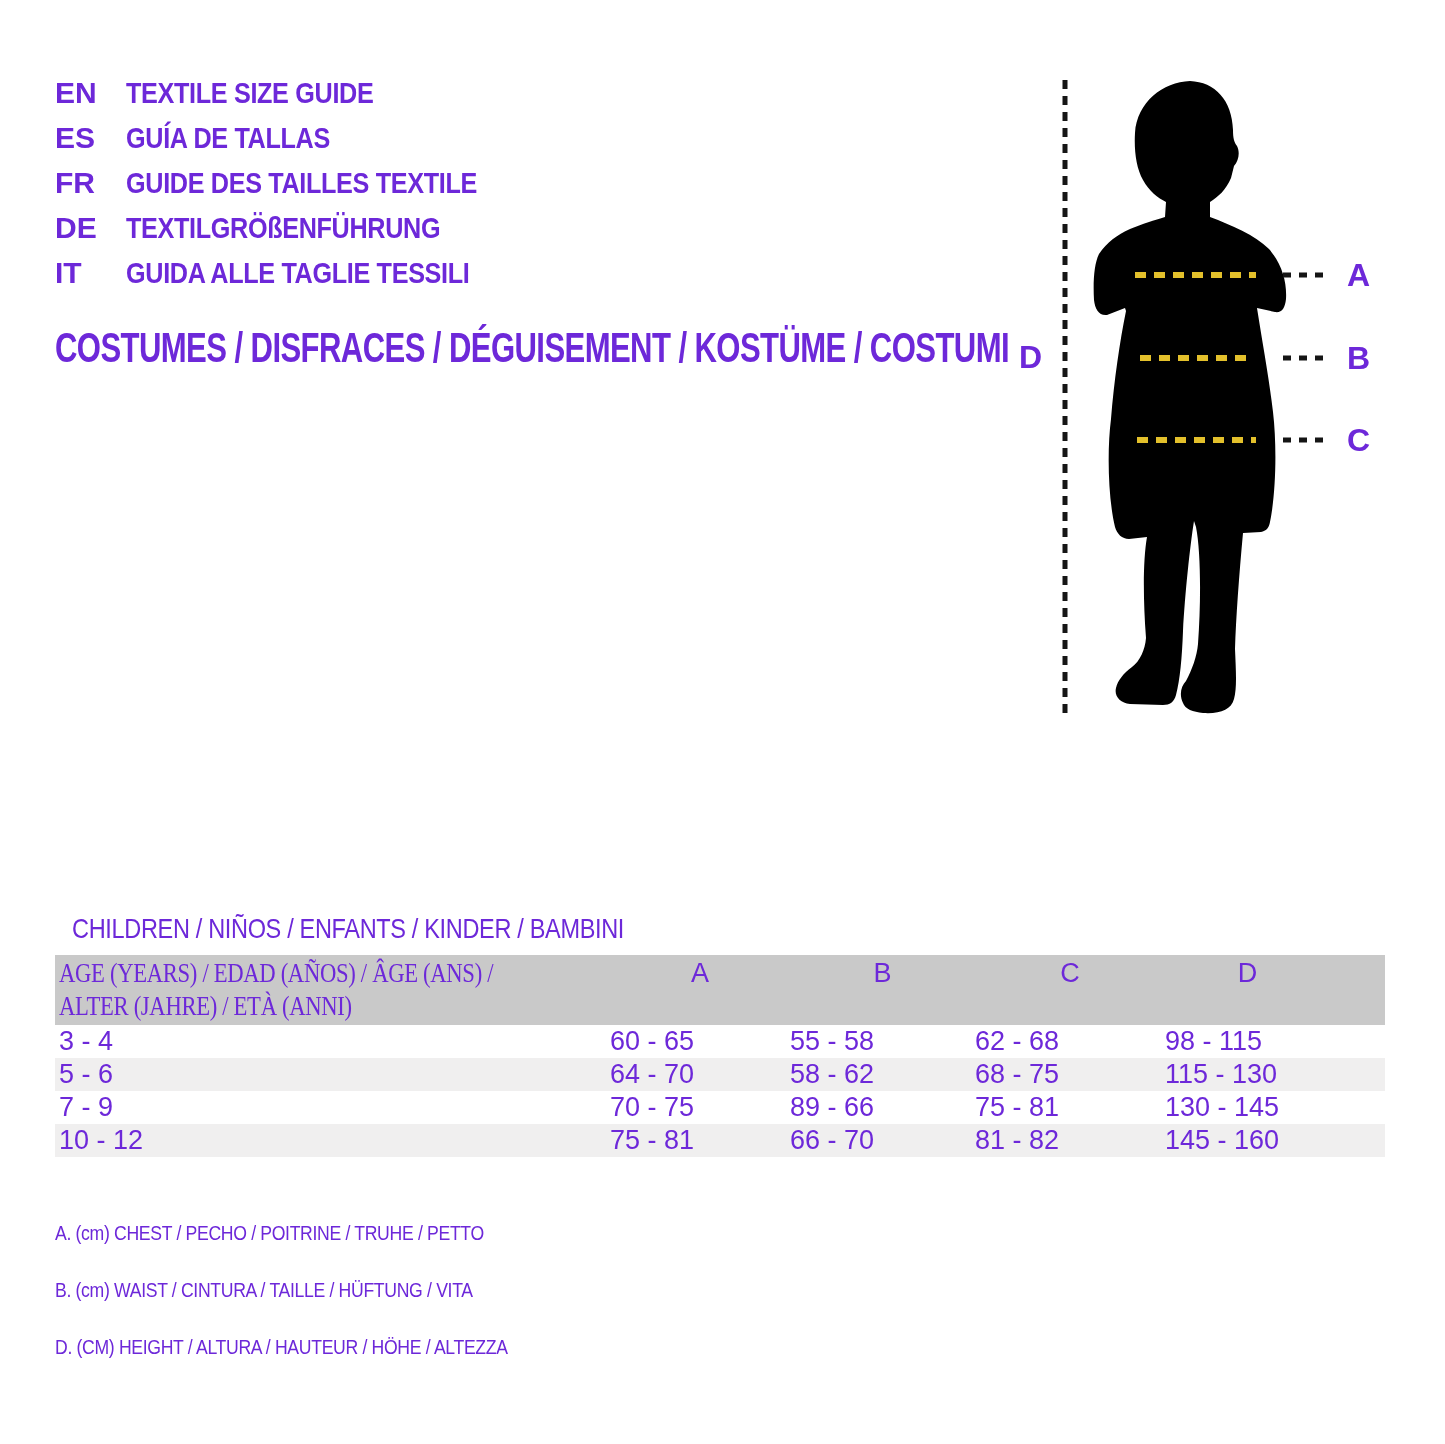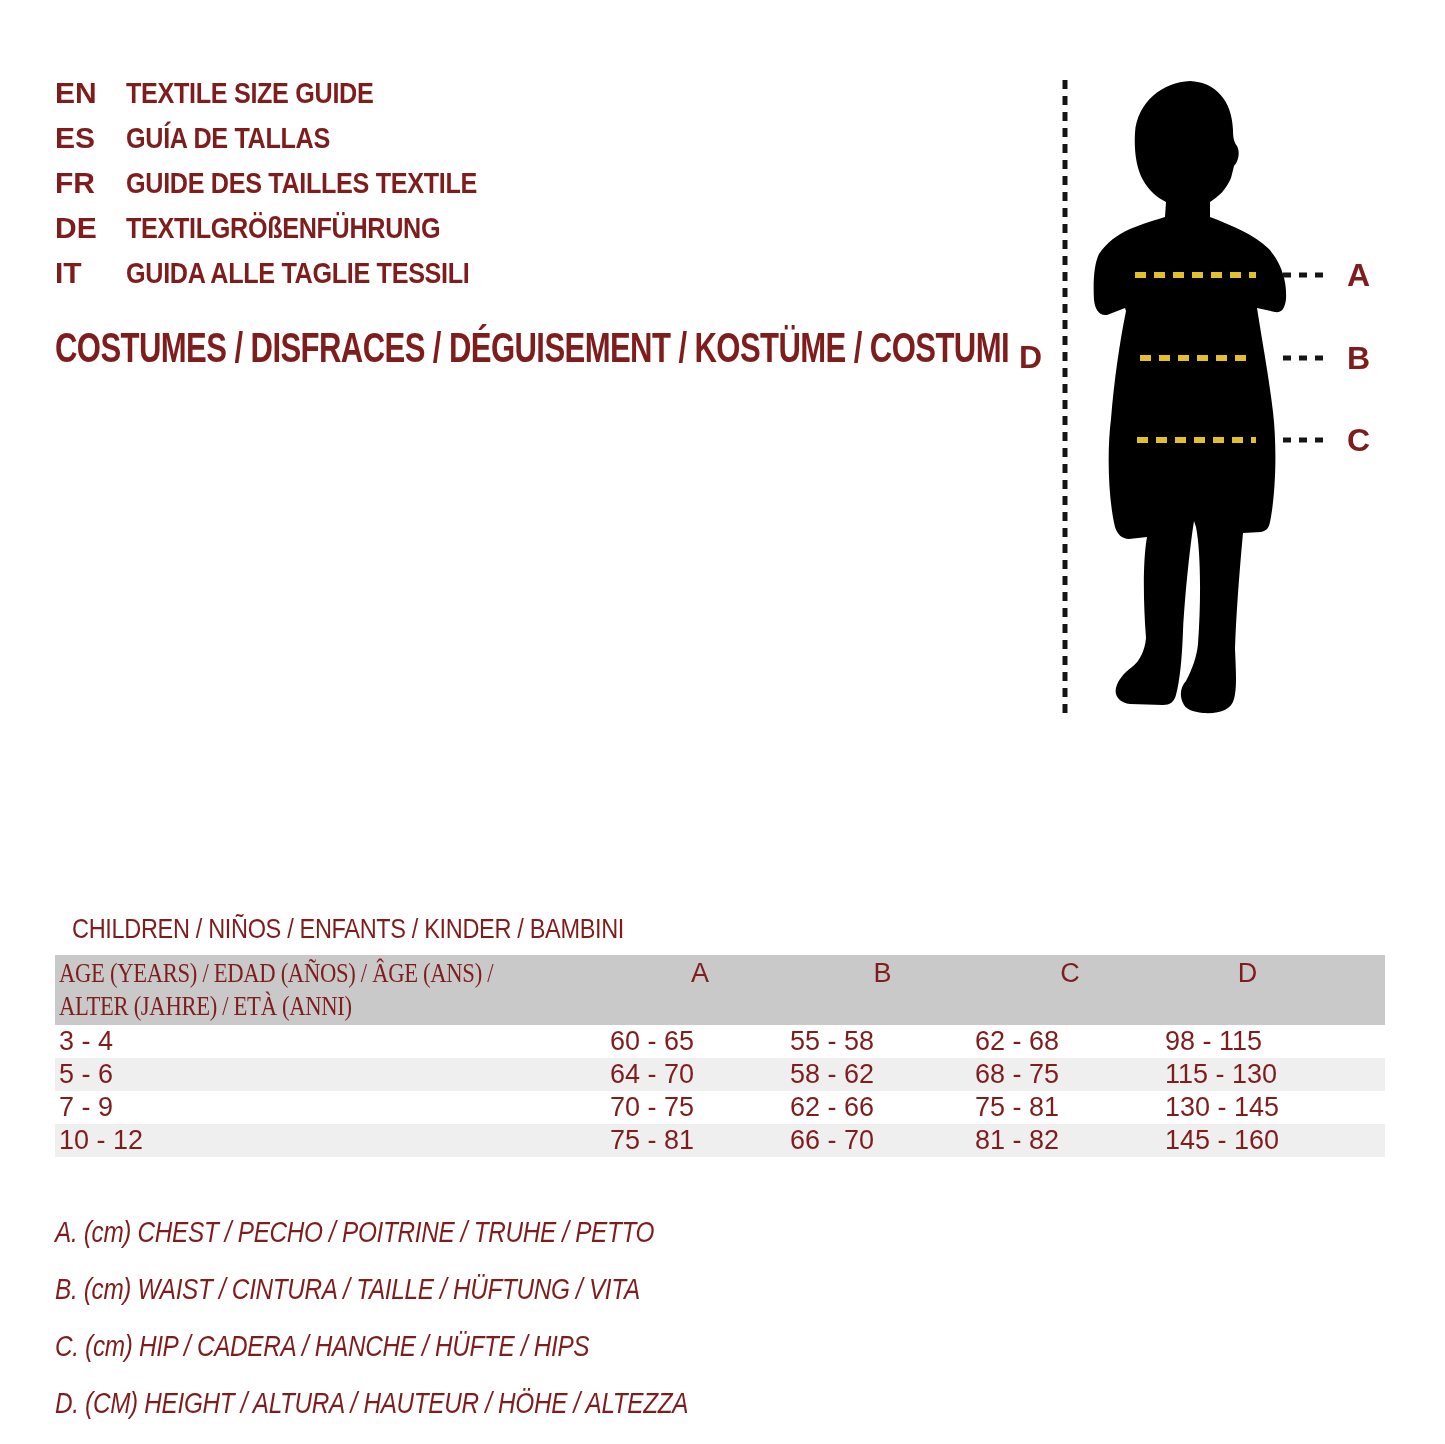--- a/index.html
+++ b/index.html
@@ -1,21 +1,21 @@
 <!DOCTYPE html>
 <html><head>
 <meta charset="utf-8">
 <style>
   * { margin:0; padding:0; box-sizing:border-box; }
   html,body { background:#ffffff; }
   .canvas {
     position:relative;
     width:1445px; height:1444px;
     background:#ffffff;
-    color:#7f1d1d;
+    color:#6d28d9;
     font-family:"Liberation Sans", sans-serif;
     overflow:hidden;
   }
   .cond {
     display:inline-block;
     transform:scaleX(0.84);
     transform-origin:0 50%;
     white-space:nowrap;
     letter-spacing:-0.4px;
   }
@@ -66,21 +66,21 @@
     grid-template-columns:555px 180px 185px 190px 220px;
     height:33px; line-height:33px;
   }
   .t-row.alt { background:#f0efef; }
   .t-row .c-age { padding-left:4px; }
   .t-row .c-val { text-align:left; }
   .t-row .c-val.col-d { padding-right:55px; }
 
   
   .legend { position:absolute; left:55px; top:1204px; }
-  .legend-line { height:57px; line-height:57px; font-size:29px; font-weight:400;font-style:italic; }
+  .legend-line { height:57px; line-height:57px; font-size:21px; font-weight:400; }
 </style>
 </head>
 <body>
 
 <div class="canvas">
 
   <div class="lang-block">
     <div class="lang-row">
       <span class="lang-code">EN</span>
       <span class="cond">TEXTILE SIZE GUIDE</span>
@@ -201,41 +201,38 @@
     <div class="t-row alt">
       <div class="c-age">5 - 6</div>
       <div class="c-val">64 - 70</div>
       <div class="c-val">58 - 62</div>
       <div class="c-val">68 - 75</div>
       <div class="c-val col-d">115 - 130</div>
     </div>
     <div class="t-row">
       <div class="c-age">7 - 9</div>
       <div class="c-val">70 - 75</div>
-      <div class="c-val">62 - 66</div>
+      <div class="c-val">89 - 66</div>
       <div class="c-val">75 - 81</div>
       <div class="c-val col-d">130 - 145</div>
     </div>
     <div class="t-row alt">
       <div class="c-age">10 - 12</div>
       <div class="c-val">75 - 81</div>
       <div class="c-val">66 - 70</div>
       <div class="c-val">81 - 82</div>
       <div class="c-val col-d">145 - 160</div>
     </div>
   </div>
 
   <div class="legend">
     <div class="legend-line">
       <span class="cond">A. (cm) CHEST / PECHO / POITRINE / TRUHE / PETTO</span>
     </div>
     <div class="legend-line">
       <span class="cond">B. (cm) WAIST / CINTURA / TAILLE / HÜFTUNG / VITA</span>
     </div>
     <div class="legend-line">
-      <span class="cond">C. (cm) HIP / CADERA / HANCHE / HÜFTE / HIPS</span>
-    </div>
-    <div class="legend-line">
       <span class="cond">D. (CM) HEIGHT / ALTURA / HAUTEUR / HÖHE / ALTEZZA</span>
     </div>
   </div>
 
 </div>
 
 </body></html>

